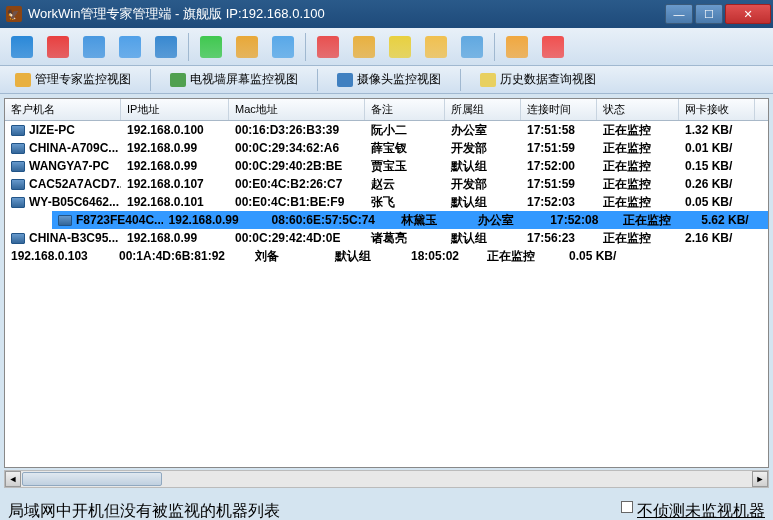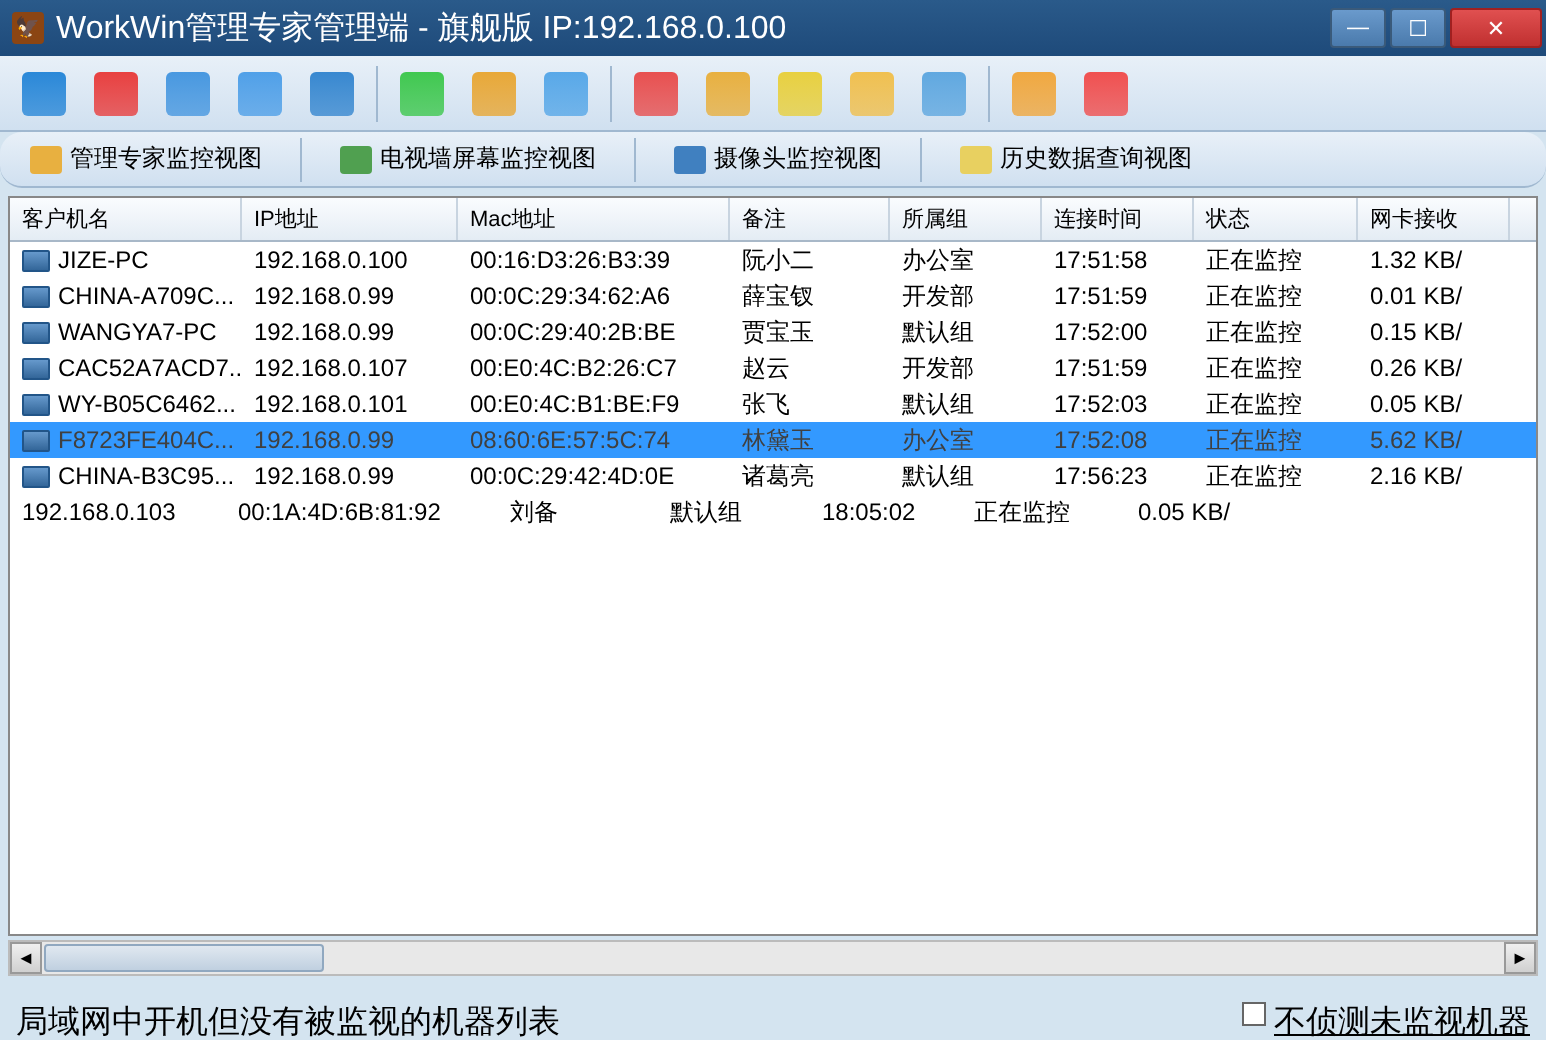--- a/index.html
+++ b/index.html
@@ -1,41 +1,41 @@
 <!DOCTYPE html>
 <html><head>
 <meta charset="utf-8">
 <style>
 * { margin: 0; padding: 0; box-sizing: border-box; }
 body { font-family: "Microsoft YaHei", SimSun, sans-serif; font-size: 12px; background: #d4e4f0; width: 773px; height: 520px; overflow: hidden; }
 
 .titlebar { height: 28px; background: linear-gradient(#2a5a8a, #1e4a7a); display: flex; align-items: center; color: #fff; padding-left: 6px; }
 .titlebar .app-icon { width: 16px; height: 16px; margin-right: 6px; background: #8b4513; border-radius: 2px; display: flex; align-items: center; justify-content: center; font-size: 10px; }
-.titlebar .title { flex: 1; font-size: 16px; }
+.titlebar .title { flex: 1; font-size: 13px; }
 .win-controls { display: flex; height: 20px; margin-right: 2px; }
 .win-btn { width: 28px; height: 20px; display: flex; align-items: center; justify-content: center; font-size: 11px; color: #fff; background: linear-gradient(#6a9acc, #4a7aac); border: 1px solid #3a5a7a; margin-left: 2px; border-radius: 2px; cursor: pointer; }
 .win-btn.close { background: linear-gradient(#e05050, #c03030); border-color: #a02020; width: 46px; }
 
 .toolbar1 { height: 38px; background: linear-gradient(#e8f0f8, #d0e0f0); border-bottom: 1px solid #a0b8d0; display: flex; align-items: center; padding: 0 6px; gap: 4px; }
 .tb-btn { width: 32px; height: 30px; border: 1px solid transparent; border-radius: 3px; display: flex; align-items: center; justify-content: center; cursor: pointer; }
 .tb-sep { width: 1px; height: 28px; background: #a0b8d0; margin: 0 2px; }
 .tb-icon { width: 22px; height: 22px; border-radius: 3px; }
 
-.toolbar2 { height: 28px; background: linear-gradient(#e8f0f8, #d0e0f0); border-bottom: 1px solid #a0b8d0; display: flex; align-items: center; padding: 0 6px; gap: 8px; border-radius: 11px; }
+.toolbar2 { height: 28px; background: linear-gradient(#e8f0f8, #d0e0f0); border-bottom: 1px solid #a0b8d0; display: flex; align-items: center; padding: 0 6px; gap: 8px; }
 .view-btn { display: flex; align-items: center; gap: 4px; padding: 2px 8px; cursor: pointer; border: 1px solid transparent; border-radius: 2px; }
 .view-icon { width: 16px; height: 14px; border-radius: 2px; }
 .v-sep { width: 1px; height: 22px; background: #a0b8d0; margin: 0 2px; }
 
 .main { height: 404px; padding: 4px; }
 .table-wrap { background: #fff; border: 1px solid #888; height: 370px; overflow: hidden; position: relative; }
 .thead { display: flex; background: linear-gradient(#fafcfe, #e4ecf4); border-bottom: 1px solid #a8b8c8; height: 22px; }
 .th { border-right: 1px solid #c8d4e0; padding: 3px 6px; font-size: 11px; white-space: nowrap; overflow: hidden; }
 .tbody { overflow-y: auto; }
-.tr { display: flex; height: 18px; align-items: center; cursor: pointer; }
-.tr.selected { background: #3399ff; color: #404040; }
+.tr { display: flex; height: 18px; align-items: center; cursor: pointer; font-weight: bold; }
+.tr.selected { background: #3399ff; color: #000000; margin-left: 47px; }
 .td { padding: 1px 6px; font-size: 12px; white-space: nowrap; overflow: hidden; }
 .td.first { display: flex; align-items: center; gap: 4px; }
 .pc-icon { width: 14px; height: 11px; background: linear-gradient(#6699cc, #336699); border: 1px solid #225588; border-radius: 1px; flex-shrink: 0; }
 .c0 { width: 116px; } .c1 { width: 108px; } .c2 { width: 136px; } .c3 { width: 80px; } .c4 { width: 76px; } .c5 { width: 76px; } .c6 { width: 82px; } .c7 { width: 76px; }
 
 .hscroll { height: 18px; background: #e8e8e8; border: 1px solid #bbb; margin-top: 2px; position: relative; display: flex; align-items: center; }
 .hscroll-btn { width: 16px; height: 16px; background: linear-gradient(#f0f0f0,#d0d0d0); border: 1px solid #999; display: flex; align-items: center; justify-content: center; font-size: 9px; cursor: pointer; }
 .hscroll-thumb { width: 140px; height: 14px; background: linear-gradient(#e0e8f0,#c0d0e0); border: 1px solid #90a8c0; border-radius: 2px; margin-left: 1px; cursor: pointer; }
 
 .bottom { padding: 0 4px; }

